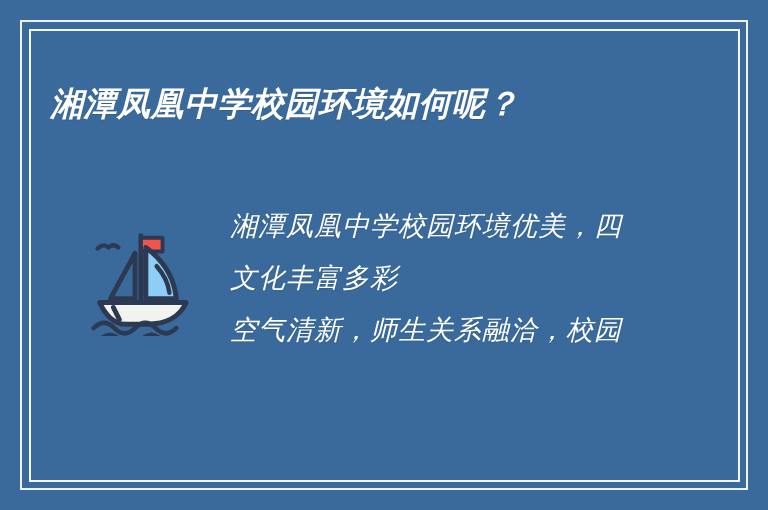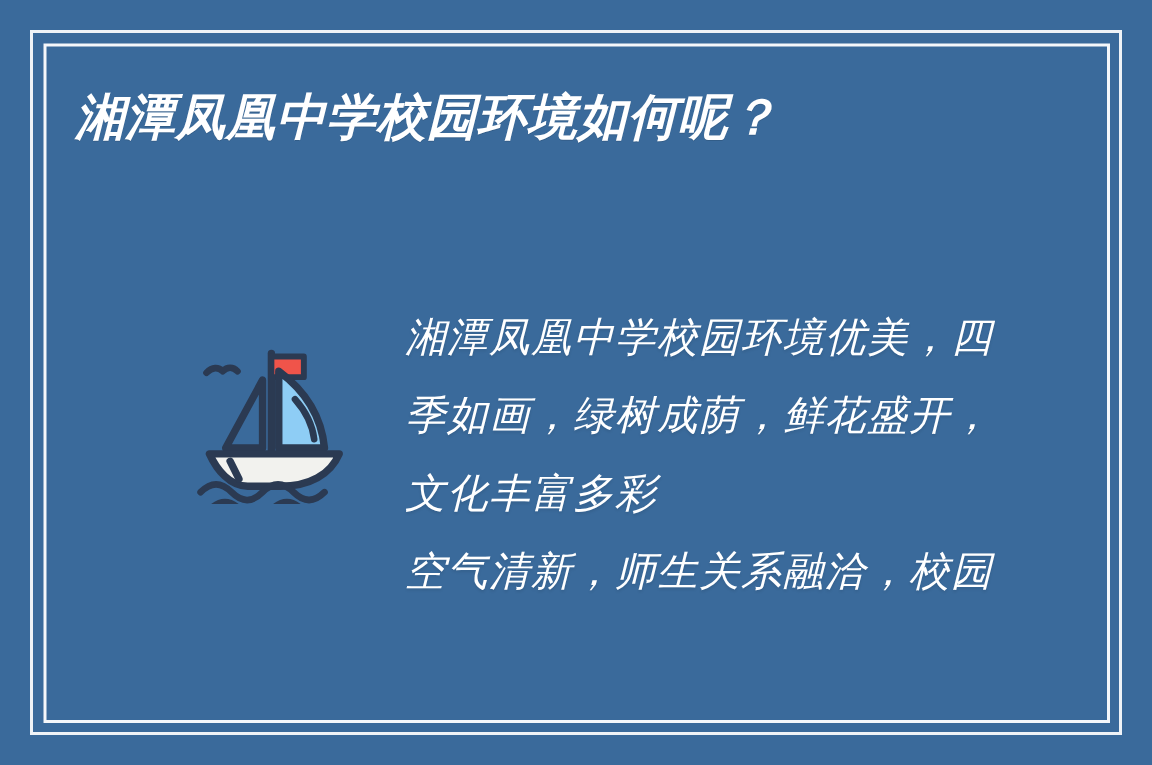--- a/index.html
+++ b/index.html
@@ -40,40 +40,39 @@
     height: 453px;
     border: 2px solid rgba(255,255,255,0.95);
     box-sizing: border-box;
     pointer-events: none;
   }
 
   
   .title {
     position: absolute;
     left: 50px;
-    top: 58px;
+    top: 84px;
     font-size: 33px;
     line-height: 40px;
     font-weight: 700;
     font-style: italic;
     color: #ffffff;
     letter-spacing: 0.5px;
     white-space: nowrap;
     text-shadow: 0 1px 0 rgba(0,0,0,0.12);
   }
 
   
   .content {
     position: absolute;
     left: 0;
     top: 200px;
     width: 717px;
     display: flex;
     align-items: flex-start;
-    padding-left: 40px;
   }
 
   .illustration {
     width: 130px;
     margin-left: 78px;
     margin-top: 18px;
     flex: 0 0 auto;
   }
   .illustration svg {
     display: block;
@@ -131,19 +130,18 @@
           <path d="M16 112 C23 105, 30 105, 37 112 C44 119, 51 119, 58 112
                    C65 105, 72 105, 79 112 C86 119, 93 119, 100 112" fill="none" stroke-width="4.5"></path>
           <path d="M22 124 C29 117, 36 117, 43 124 C50 131, 57 131, 64 124
                    C71 117, 78 117, 85 124" fill="none" stroke-width="4.5"></path>
         </g>
       </svg>
     </div>
 
     <div class="paragraph">
       <p>湘潭凤凰中学校园环境优美，四</p>
-      <p>季如画，绿树成荫，鲜花盛开，</p>
       <p>文化丰富多彩</p>
       <p>空气清新，师生关系融洽，校园</p>
     </div>
 
   </div>
 </div>
 
 </body></html>

